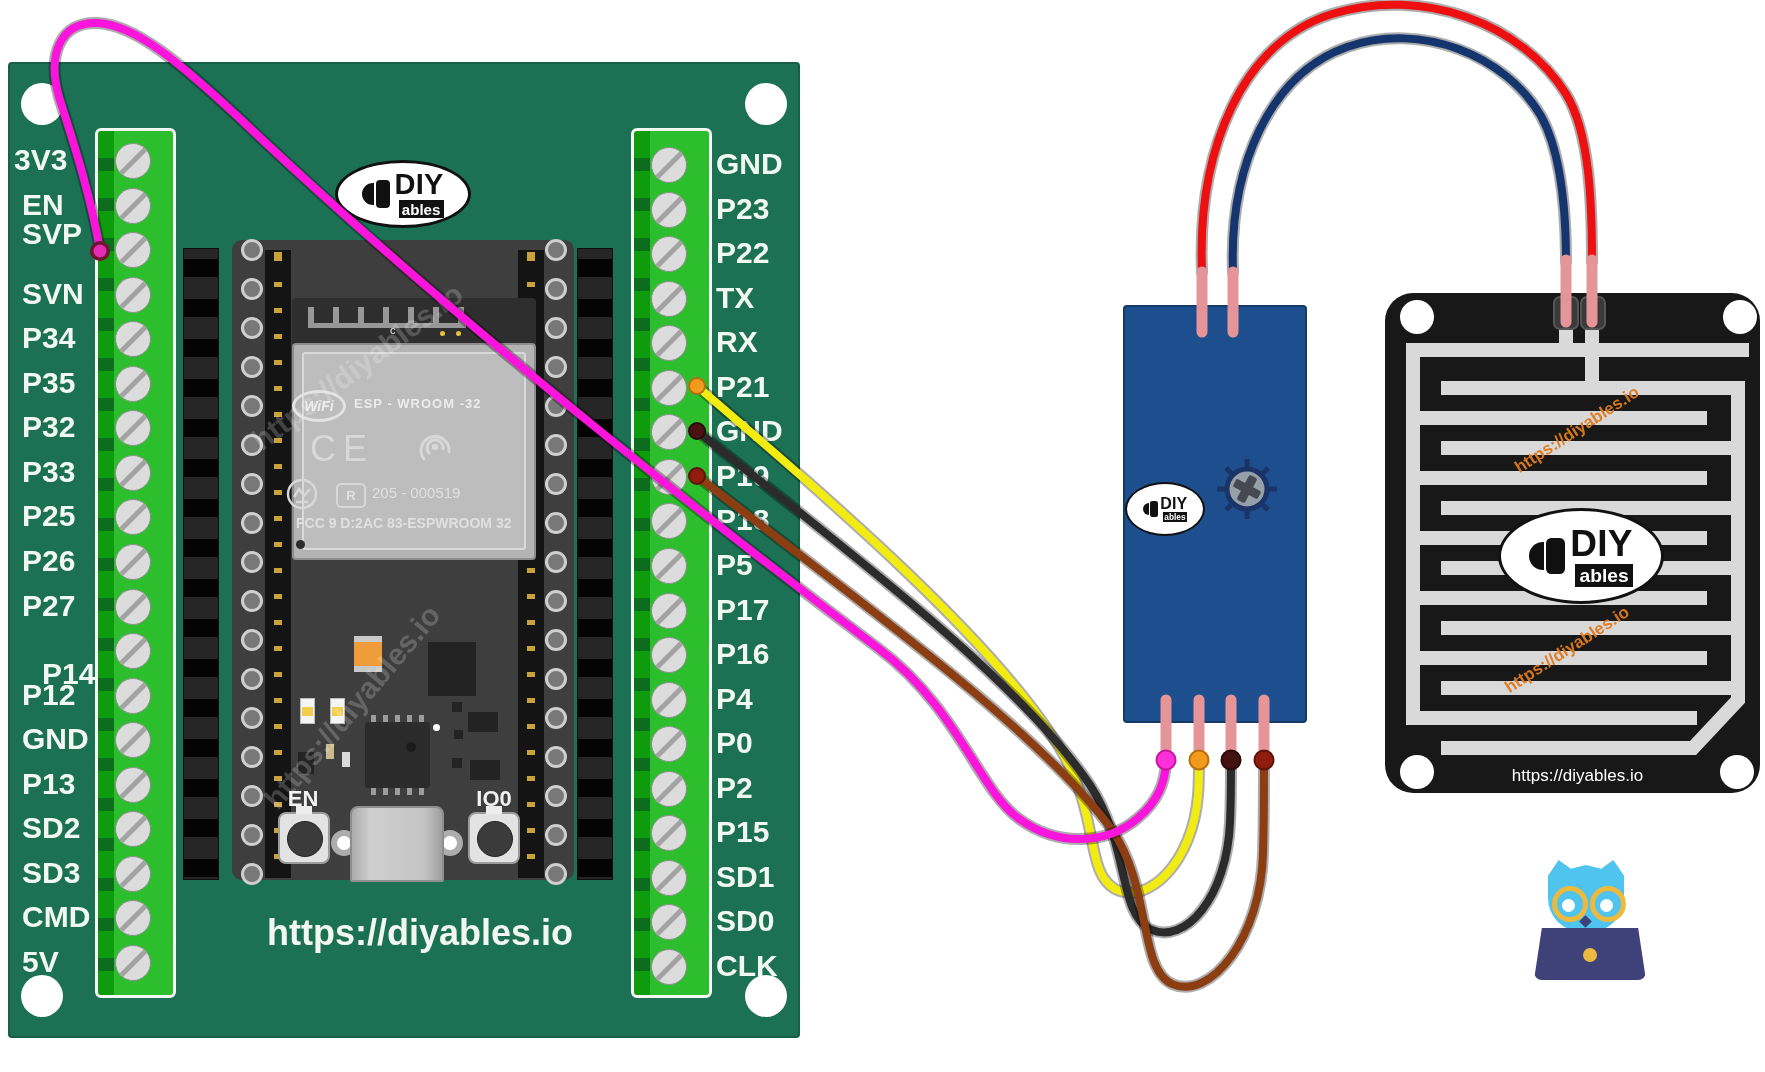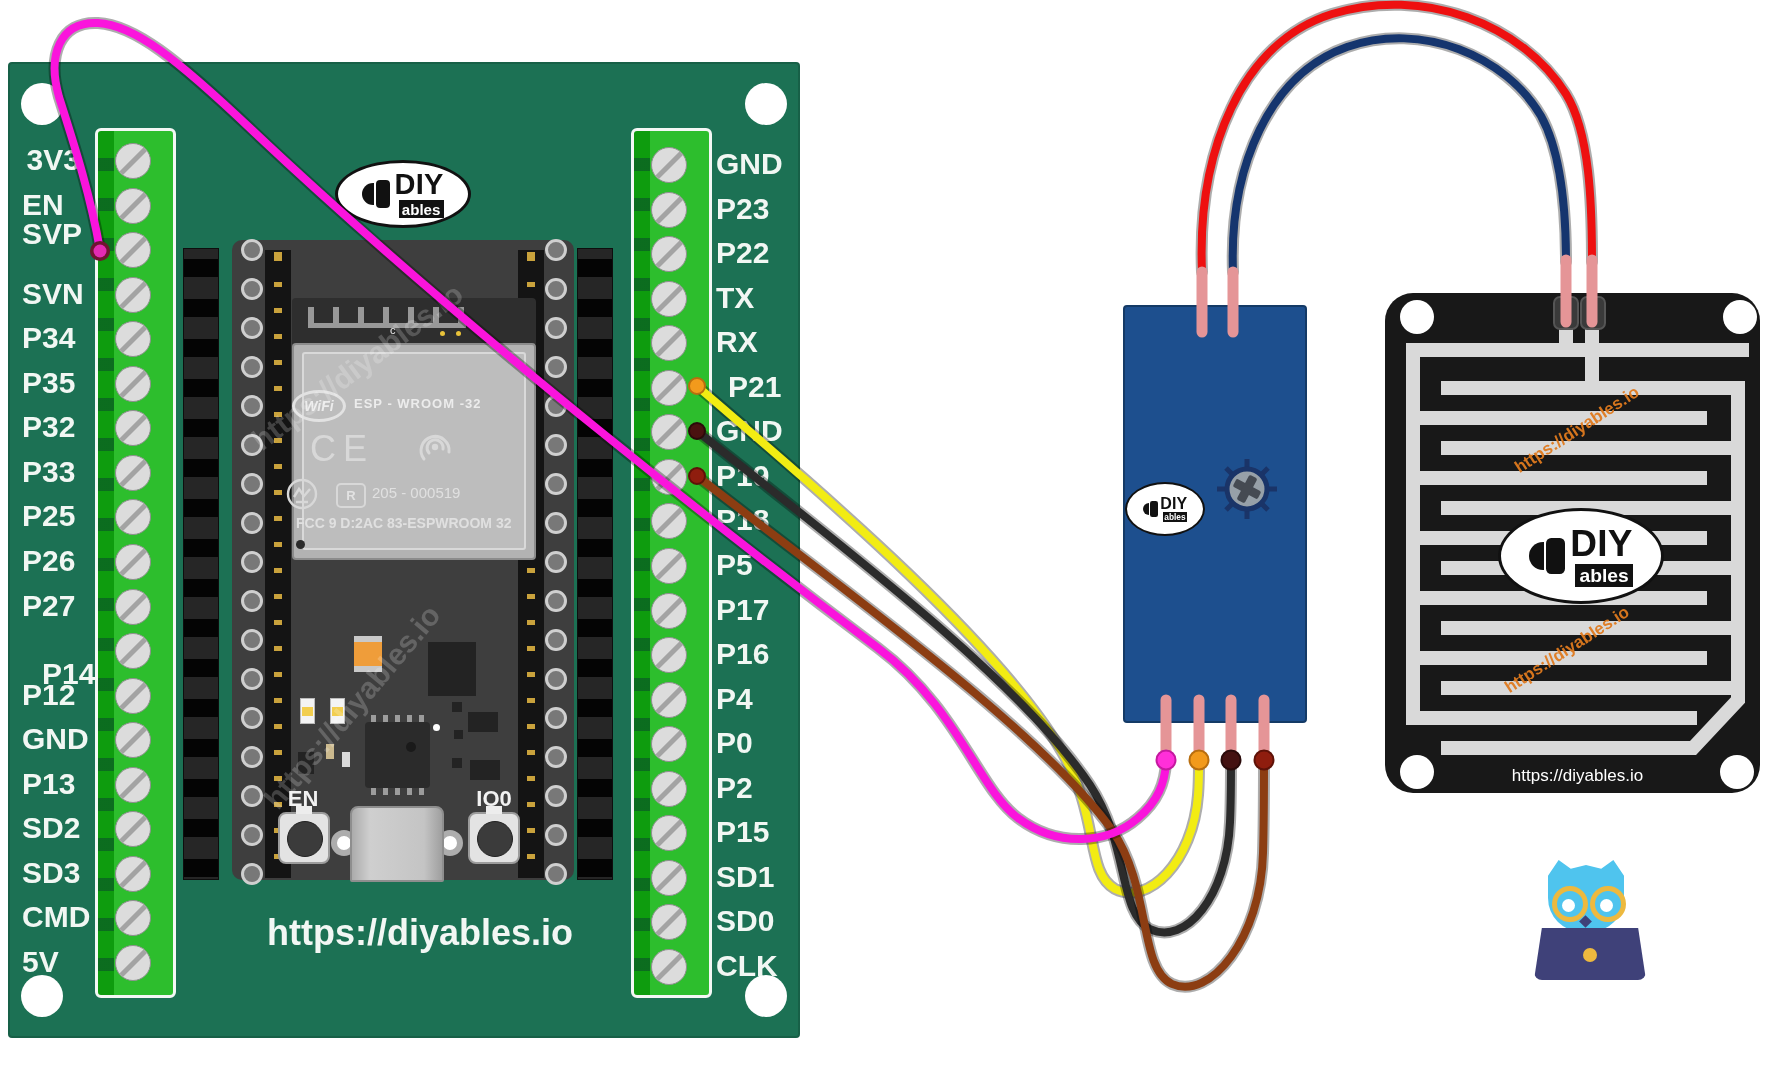--- a/index.html
+++ b/index.html
@@ -190,21 +190,21 @@
       <div class="screw" style="left: 651px; top: 637.05px;"></div>
       <div class="screw" style="left: 651px; top: 681.6px;"></div>
       <div class="screw" style="left: 651px; top: 726.15px;"></div>
       <div class="screw" style="left: 651px; top: 770.7px;"></div>
       <div class="screw" style="left: 651px; top: 815.25px;"></div>
       <div class="screw" style="left: 651px; top: 859.8px;"></div>
       <div class="screw" style="left: 651px; top: 904.35px;"></div>
       <div class="screw" style="left: 651px; top: 948.9px;"></div>
     </div>
   <div id="left-labels">
-      <div class="pin-label" style="left: 14px; top: 143px; width: 66px; text-align: right;">3V3</div>
+      <div class="pin-label" style="left: 14px; top: 143px; width: 66px;">3V3</div>
       <div class="pin-label" style="left: 22px; top: 187.55px; width: 66px;">EN</div>
       <div class="pin-label" style="left: 22px; top: 217px; width: 66px;">SVP</div>
       <div class="pin-label" style="left: 22px; top: 276.65px; width: 66px;">SVN</div>
       <div class="pin-label" style="left: 22px; top: 321.2px; width: 66px;">P34</div>
       <div class="pin-label" style="left: 22px; top: 365.75px; width: 66px;">P35</div>
       <div class="pin-label" style="left: 22px; top: 410.3px; width: 66px;">P32</div>
       <div class="pin-label" style="left: 22px; top: 454.85px; width: 66px;">P33</div>
       <div class="pin-label" style="left: 22px; top: 499.4px; width: 66px;">P25</div>
       <div class="pin-label" style="left: 22px; top: 543.95px; width: 66px;">P26</div>
       <div class="pin-label" style="left: 22px; top: 588.5px; width: 66px;">P27</div>
@@ -216,21 +216,21 @@
       <div class="pin-label" style="left: 22px; top: 855.8px; width: 66px;">SD3</div>
       <div class="pin-label" style="left: 22px; top: 900.35px; width: 66px;">CMD</div>
       <div class="pin-label" style="left: 22px; top: 944.9px; width: 66px;">5V</div>
     </div>
   <div id="right-labels">
       <div class="pin-label" style="left: 716px; top: 147px; width: 84px;">GND</div>
       <div class="pin-label" style="left: 716px; top: 191.55px; width: 84px;">P23</div>
       <div class="pin-label" style="left: 716px; top: 236.1px; width: 84px;">P22</div>
       <div class="pin-label" style="left: 716px; top: 280.65px; width: 84px;">TX</div>
       <div class="pin-label" style="left: 716px; top: 325.2px; width: 84px;">RX</div>
-      <div class="pin-label" style="left: 716px; top: 369.75px; width: 84px; margin-left: 12px;">P21</div>
+      <div class="pin-label" style="left: 716px; top: 369.75px; width: 84px;">P21</div>
       <div class="pin-label" style="left: 716px; top: 414.3px; width: 84px;">GND</div>
       <div class="pin-label" style="left: 716px; top: 458.85px; width: 84px;">P19</div>
       <div class="pin-label" style="left: 716px; top: 503.4px; width: 84px;">P18</div>
       <div class="pin-label" style="left: 716px; top: 547.95px; width: 84px;">P5</div>
       <div class="pin-label" style="left: 716px; top: 592.5px; width: 84px;">P17</div>
       <div class="pin-label" style="left: 716px; top: 637.05px; width: 84px;">P16</div>
       <div class="pin-label" style="left: 716px; top: 681.6px; width: 84px;">P4</div>
       <div class="pin-label" style="left: 716px; top: 726.15px; width: 84px;">P0</div>
       <div class="pin-label" style="left: 716px; top: 770.7px; width: 84px;">P2</div>
       <div class="pin-label" style="left: 716px; top: 815.25px; width: 84px;">P15</div>

